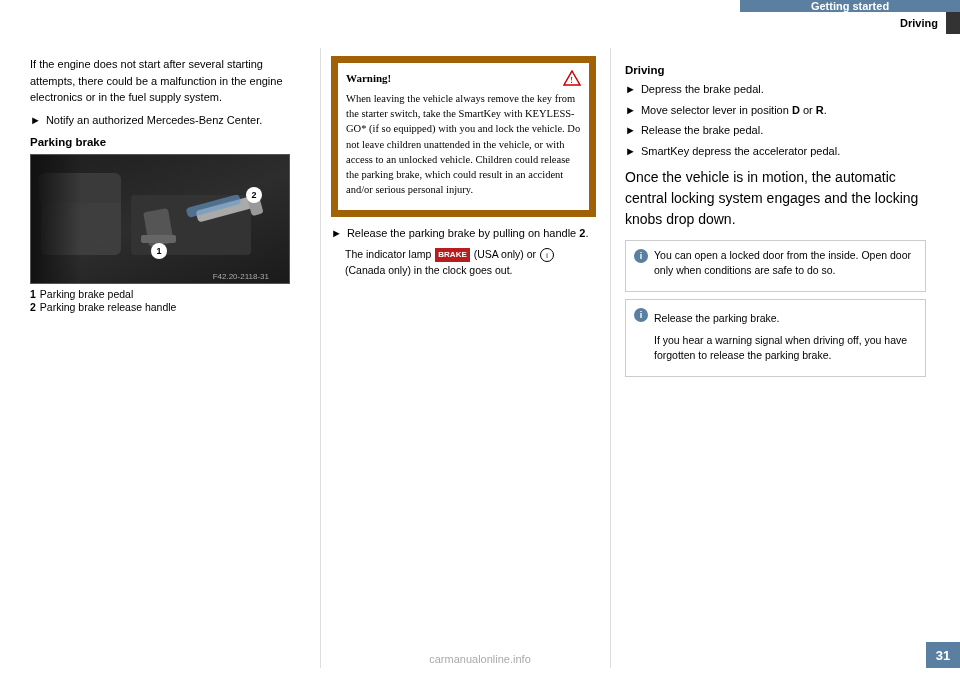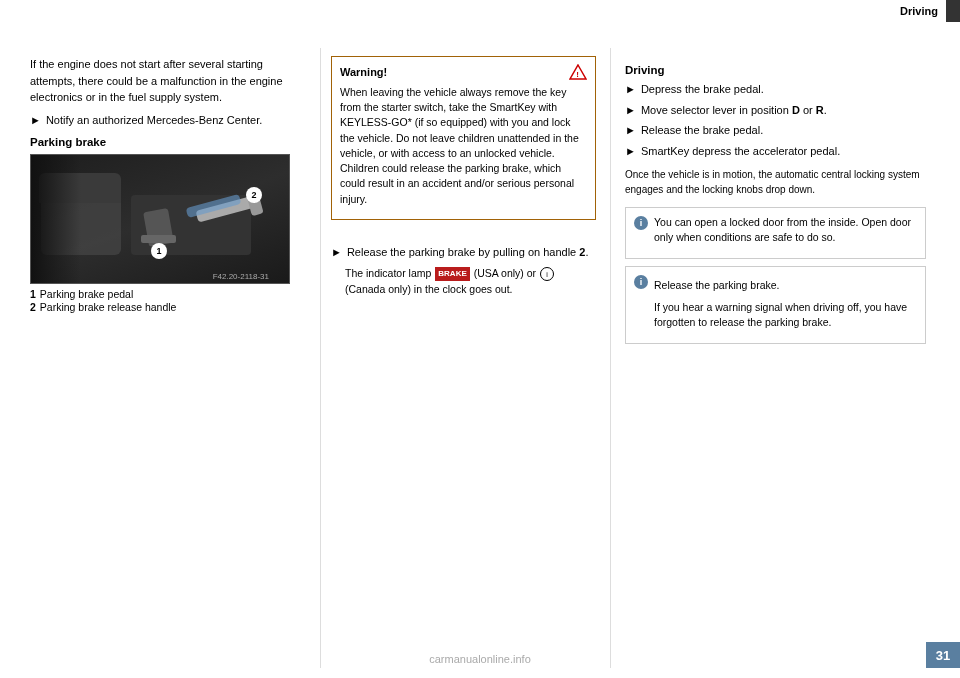--- a/index.html
+++ b/index.html
@@ -159,24 +159,25 @@
     .img-ref {
       position: absolute;
       bottom: 2px;
       right: 20px;
       color: #aaa;
       font-size: 8px;
     }
 
     
     .warning-box {
-      border: 1px solid #a16207;
+      border: 7px solid #a16207;
       padding: 7px 8px;
-      margin-bottom: 24px;
+      margin-bottom: 8px;
       background: #fff;
+      font-family: Liberation Serif, serif;
     }
     .warning-header {
       display: flex;
       align-items: center;
       margin-bottom: 5px;
     }
     .warning-title {
       font-weight: bold;
       font-size: 11px;
       flex: 1;
@@ -254,20 +255,21 @@
     .caption-num { font-weight: bold; }
   </style>
 </head>
 <body>
 
 <div style="position:relative; width:960px; height:678px; background:#fff;">
 
   <div class="top-header">
     <div style="flex:1;"></div>
     <div class="header-right">
+      <div class="header-getting-started">Getting started</div>
       <div class="header-driving-row">
         <span class="header-driving-label">Driving</span>
         <div class="header-driving-block"></div>
       </div>
     </div>
   </div>
 
   <div class="page-container">
 
     <div class="left-col">
@@ -369,21 +371,21 @@
       </div>
       <div class="bullet-item" style="margin-bottom:4px;">
         <span class="bullet-arrow">►</span>
         <span class="bullet-text">Release the brake pedal.</span>
       </div>
       <div class="bullet-item" style="margin-bottom:8px;">
         <span class="bullet-arrow">►</span>
         <span class="bullet-text">SmartKey depress the accelerator pedal.</span>
       </div>
 
-      <p style="font-size:10px;line-height:1.5;margin-bottom:10px;">Once the vehicle is in motion, the automatic central locking system engages and the locking knobs drop down.</p>
+      <p style="font-size:14px;line-height:1.5;margin-bottom:10px;">Once the vehicle is in motion, the automatic central locking system engages and the locking knobs drop down.</p>
 
       <div class="info-box">
         <div class="info-icon">i</div>
         <p class="info-text">You can open a locked door from the inside. Open door only when conditions are safe to do so.</p>
       </div>
 
       <div class="info-box">
         <div class="info-icon">i</div>
         <div>
           <p class="info-text" style="margin-top:4px;">Release the parking brake.</p>

